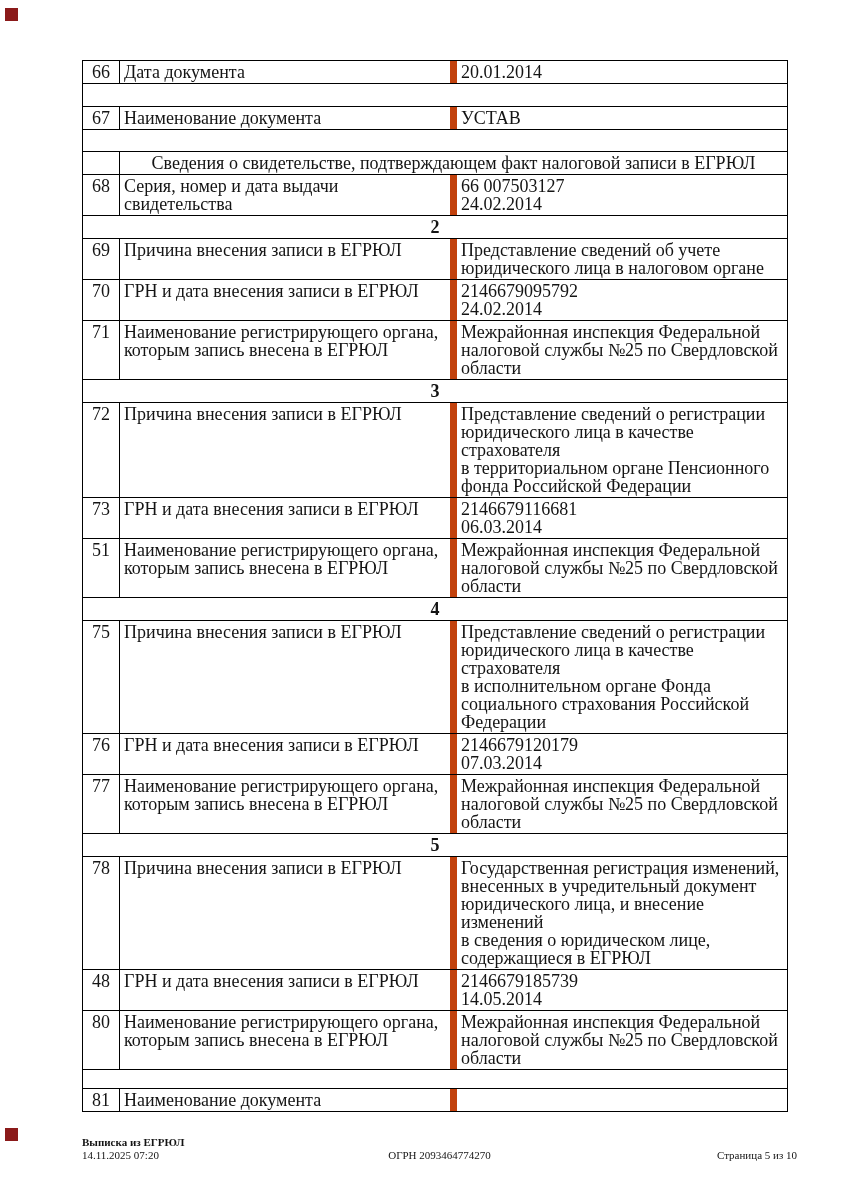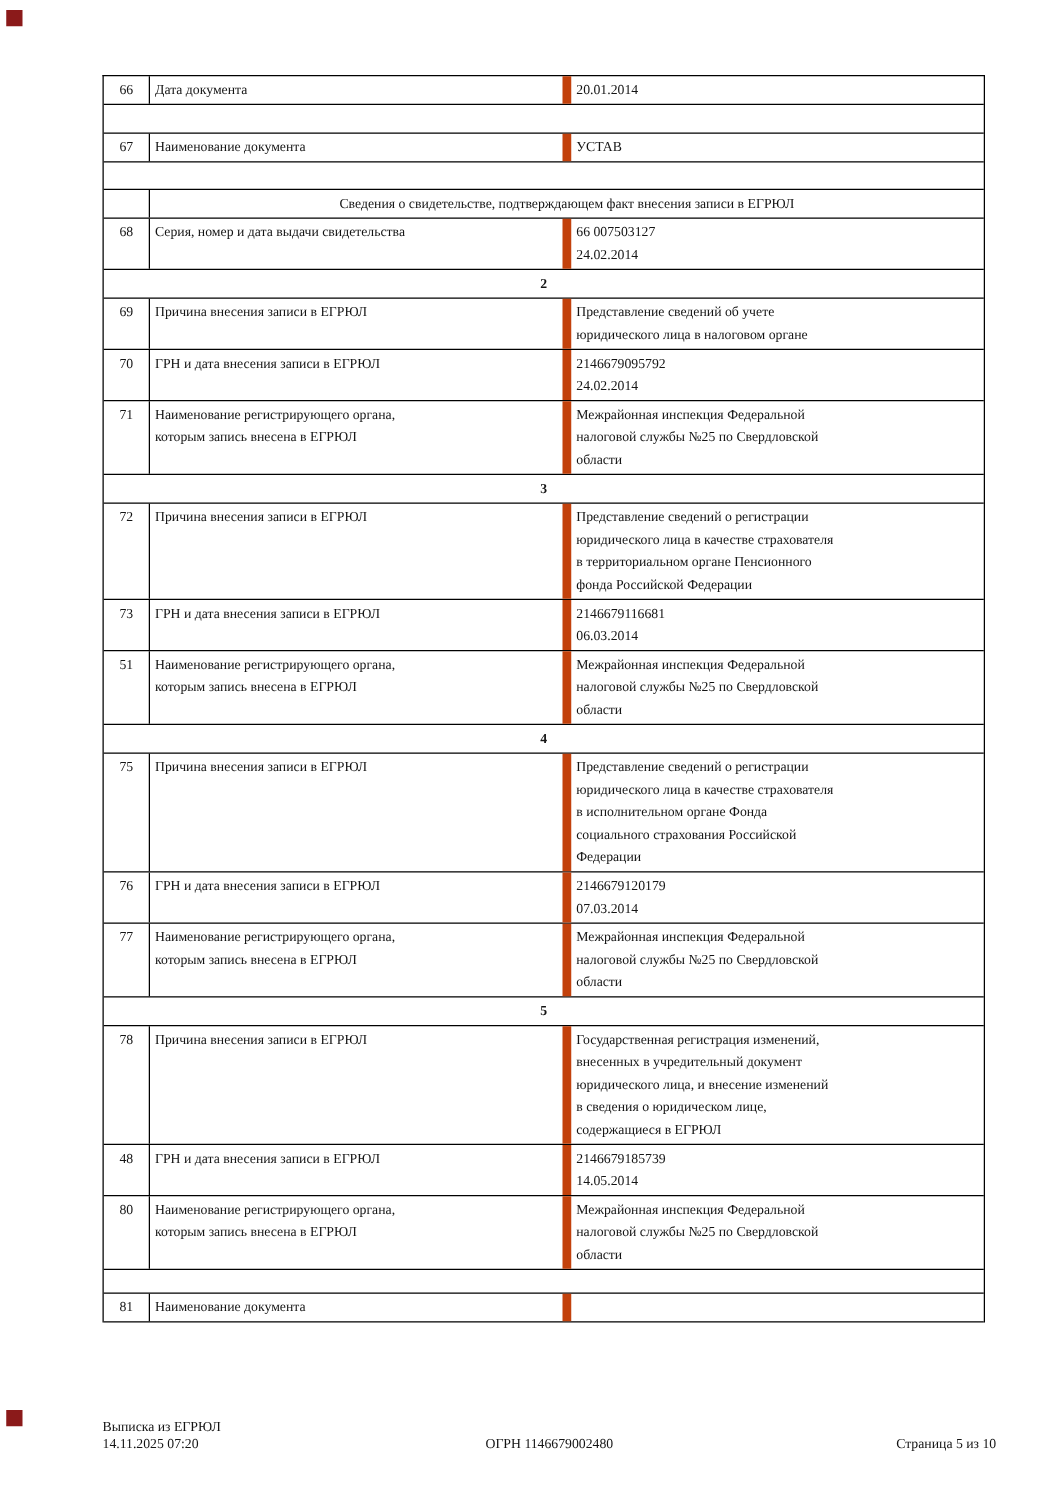--- a/index.html
+++ b/index.html
@@ -21,37 +21,37 @@
   .doc-table{
     position:absolute;left:82px;top:60px;width:706px;
     box-sizing:border-box;
     border:1px solid #000;
     border-bottom:none;
   }
   .tr{display:flex;border-bottom:1px solid #000;align-items:stretch;}
   .td{
     box-sizing:border-box;
     padding:2px 4px;
-    font-size:11px;line-height:18px;
+    font-size:18px;line-height:18px;
     white-space:pre-line;
     overflow:hidden;
   }
   .td.num{flex:0 0 37px;border-right:1px solid #000;text-align:center;white-space:normal;}
   .td.label{flex:0 0 337px;border-right:7px solid #c2410c;}
   .td.value{flex:1 1 auto;}
   .tr.section .td.merged{flex:1 1 auto;}
   .tr.section.center .td.merged{text-align:center;}
   .tr.group .td.full{flex:1 1 auto;text-align:center;font-weight:bold;}
   .tr.spacer{min-height:10px;}
 
   .footer{
     position:absolute;left:82px;top:1136px;width:715px;
     font-size:11px;line-height:13px;color:#141414;
   }
-  .footer .f-title{font-weight:normal;}
+  .footer .f-title{font-weight:bold;}
   .footer .f-center{
     position:absolute;left:50%;transform:translateX(-50%);top:13px;white-space:nowrap;
   }
   .footer .f-right{
     position:absolute;right:0;top:13px;white-space:nowrap;
   }
 </style>
 </head>
 <body>
 
@@ -73,21 +73,21 @@
     <div class="tr data">
       <div class="td num">67</div>
       <div class="td label">Наименование документа</div>
       <div class="td value">УСТАВ</div>
     </div>
 
     <div class="tr spacer" style="height:21px"></div>
 
     <div class="tr section center">
       <div class="td num"></div>
-      <div class="td merged">Сведения о свидетельстве, подтверждающем факт внесения записи в ЕГРЮЛ</div>
+      <div class="td merged">Сведения о свидетельстве, подтверждающем факт налоговой записи в ЕГРЮЛ</div>
     </div>
 
     <div class="tr data">
       <div class="td num">68</div>
       <div class="td label">Серия, номер и дата выдачи свидетельства</div>
       <div class="td value">66 007503127
 24.02.2014</div>
     </div>
 
     <div class="tr group">
@@ -212,17 +212,17 @@
     <div class="tr data">
       <div class="td num">81</div>
       <div class="td label">Наименование документа</div>
     </div>
 
   </div>
 
   <div class="footer">
     <div class="f-title">Выписка из ЕГРЮЛ</div>
     <div class="f-date">14.11.2025 07:20</div>
-    <div class="f-center">ОГРН 1146679002480</div>
+    <div class="f-center">ОГРН 2093464774270</div>
     <div class="f-right">Страница 5 из 10</div>
   </div>
 
 </div>
 
 </body></html>

